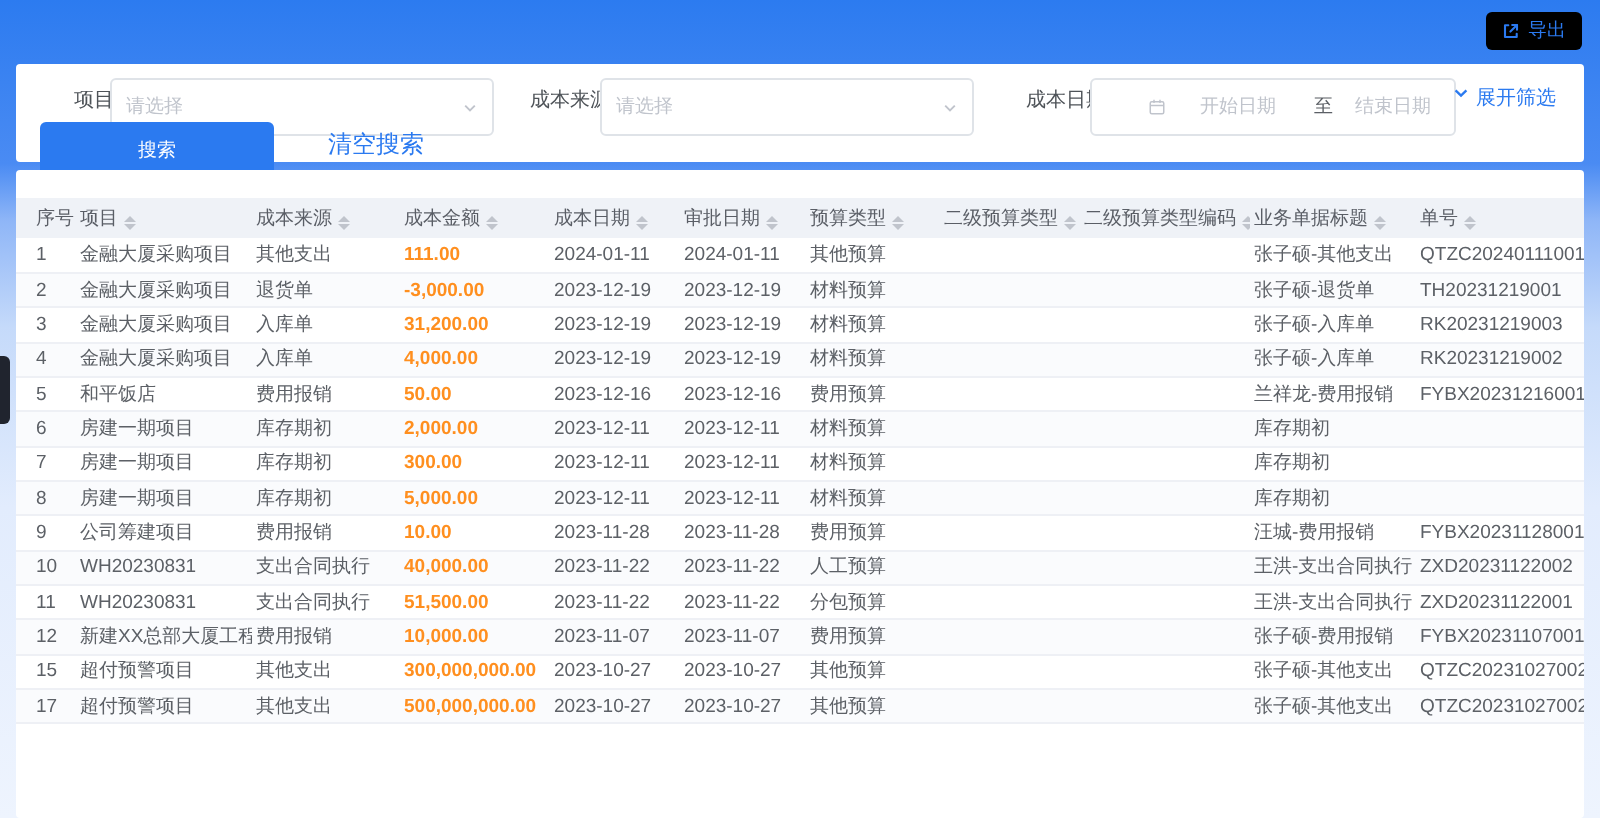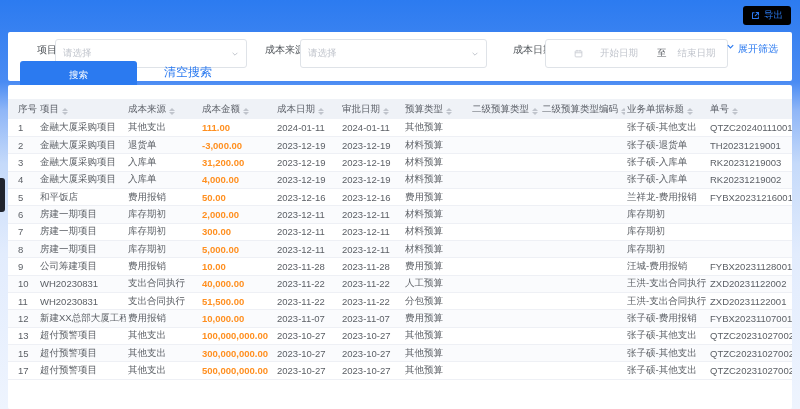--- a/index.html
+++ b/index.html
@@ -349,33 +349,20 @@
           <td class="amount">10,000.00</td>
           <td>2023-11-07</td>
           <td>2023-11-07</td>
           <td>费用预算</td>
           <td></td>
           <td></td>
           <td>张子硕-费用报销</td>
           <td>FYBX20231107001</td>
         </tr>
         <tr>
-          <td>13</td>
-          <td>超付预警项目</td>
-          <td>其他支出</td>
-          <td class="amount">100,000,000.00</td>
-          <td>2023-10-27</td>
-          <td>2023-10-27</td>
-          <td>其他预算</td>
-          <td></td>
-          <td></td>
-          <td>张子硕-其他支出</td>
-          <td>QTZC20231027002</td>
-        </tr>
-        <tr>
           <td>15</td>
           <td>超付预警项目</td>
           <td>其他支出</td>
           <td class="amount">300,000,000.00</td>
           <td>2023-10-27</td>
           <td>2023-10-27</td>
           <td>其他预算</td>
           <td></td>
           <td></td>
           <td>张子硕-其他支出</td>

